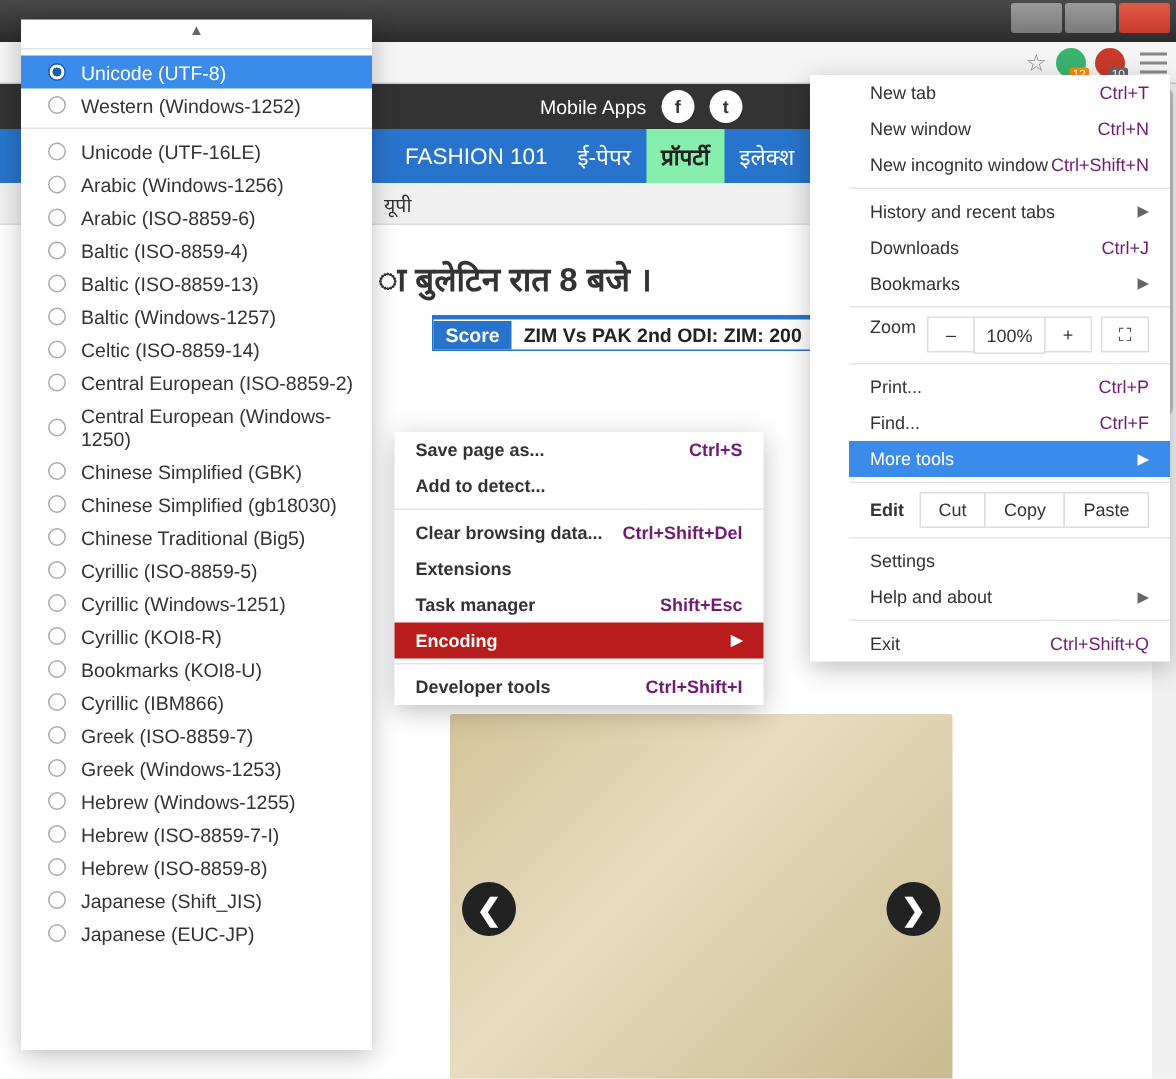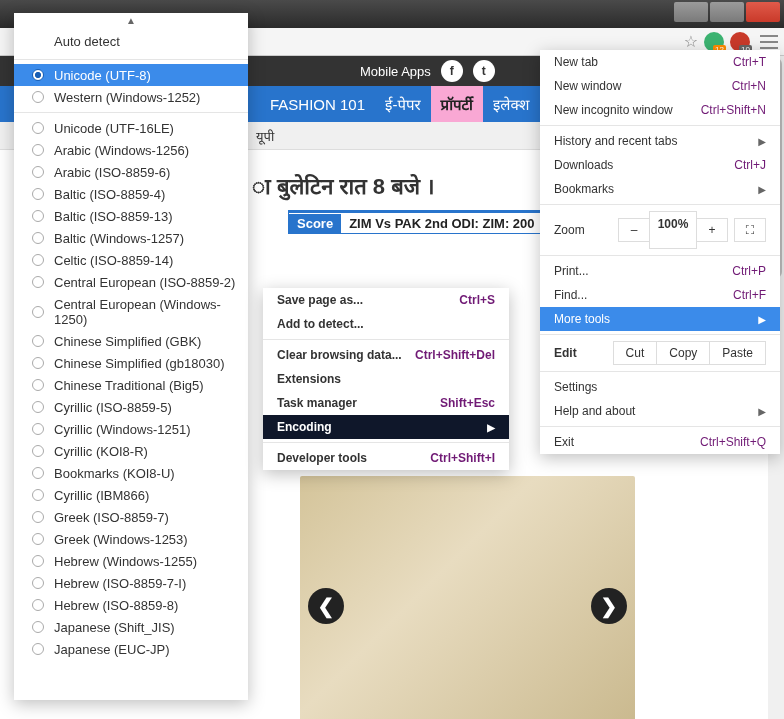--- a/index.html
+++ b/index.html
@@ -23,51 +23,51 @@
 .ext2::after { content: '10'; position: absolute; bottom: -2px; right: -2px; background: #666; color: #fff; font-size: 8px; padding: 0 2px; border-radius: 2px; }
 .hamburger { width: 18px; height: 14px; display: flex; flex-direction: column; justify-content: space-between; margin-left: 4px; cursor: pointer; }
 .hamburger span { height: 2px; background: #888; }
 
 
 .page-bg { position: absolute; top: 56px; left: 0; right: 0; bottom: 0; background: #fff; }
 .nav-bar { height: 30px; background: #333; display: flex; align-items: center; padding-left: 360px; color: #fff; font-size: 13px; gap: 10px; }
 .social { width: 22px; height: 22px; border-radius: 50%; background: #fff; color: #333; display: flex; align-items: center; justify-content: center; font-weight: bold; font-size: 12px; }
 .cat-bar { height: 36px; background: #2874cc; display: flex; align-items: center; color: #fff; font-size: 15px; font-weight: 500; padding-left: 260px; }
 .cat-bar .cat-item { padding: 0 10px; height: 100%; display: flex; align-items: center; }
-.cat-orange { background: #f9a8d4; color: #222; font-weight: bold; text-align: center; }
+.cat-orange { background: #86efac; color: #222; font-weight: bold; text-align: center; }
 .sub-bar { height: 28px; background: #f0f0f0; border-bottom: 1px solid #ddd; padding-left: 256px; display: flex; align-items: center; font-size: 13px; color: #333; }
 .headline { padding: 20px 0 10px 252px; font-size: 22px; font-weight: bold; color: #333; }
 .score-bar { margin-left: 288px; height: 24px; display: flex; align-items: center; font-size: 13px; border: 1px solid #2874cc; border-top: 3px solid #2874cc; }
 .score-bar .score-label { background: #2874cc; color: #fff; padding: 2px 8px; font-weight: bold; }
 .score-bar .score-text { padding: 0 8px; color: #222; font-weight: bold; }
 .article-img { position: absolute; left: 300px; top: 420px; width: 335px; height: 260px; background: linear-gradient(135deg, #d4c49a 0%, #e8dcc0 40%, #c9b88d 100%); border-radius: 2px; overflow: hidden; }
 .article-img .arrow-l, .article-img .arrow-r { position: absolute; top: 50%; transform: translateY(-50%); width: 36px; height: 36px; background: #222; color: #fff; border-radius: 50%; display: flex; align-items: center; justify-content: center; font-size: 20px; font-weight: bold; }
 .article-img .arrow-l { left: 8px; }
 .article-img .arrow-r { right: 8px; }
 
 
-.chrome-menu { position: absolute; top: 50px; right: 4px; width: 240px; background: #fff; box-shadow: 0 4px 16px rgba(0,0,0,0.25); z-index: 100; font-size: 12px; color: #333; }
+.chrome-menu { position: absolute; top: 50px; right: 4px; width: 240px; background: #fff; box-shadow: 0 4px 16px rgba(0,0,0,0.25); z-index: 100; font-size: 12px; color: #333; padding-left: 26px; }
 .menu-row { display: flex; justify-content: space-between; align-items: center; padding: 5px 14px; cursor: default; }
 .menu-row.hover { background: #3b8bea; color: #fff; }
 .menu-row .shortcut { color: #701a75; font-size: 12px; }
 .menu-row .arrow { font-size: 10px; color: #666; }
 .menu-row.hover .arrow { color: #fff; }
 .menu-sep { height: 1px; background: #e5e5e5; margin: 3px 0; }
-.zoom-row { display: flex; align-items: center; padding: 3px 14px; }
+.zoom-row { display: flex; padding: 3px 14px; }
 .zoom-row .zlabel { flex: 1; }
 .zoom-row .zbtn { width: 32px; height: 24px; border: 1px solid #ddd; display: flex; align-items: center; justify-content: center; margin-left: -1px; }
-.zoom-row .zval { width: 48px; text-align: center; border: 1px solid #ddd; height: 38px; line-height: 24px; margin-left: -1px; font-weight: bold; }
+.zoom-row .zval { width: 48px; text-align: center; border: 1px solid #ddd; height: 25px; line-height: 24px; margin-left: -1px; }
 .zoom-row .zfull { width: 32px; height: 24px; border: 1px solid #ddd; margin-left: 6px; display: flex; align-items: center; justify-content: center; font-size: 12px; }
 .edit-row { display: flex; align-items: center; padding: 3px 14px; }
 .edit-row .elabel { flex: 1; font-weight: bold; }
 .edit-row .ebtn { padding: 4px 12px; border: 1px solid #ddd; margin-left: -1px; }
 
 
 .submenu2 { position: absolute; top: 288px; left: 263px; width: 246px; background: #fff; box-shadow: 0 4px 16px rgba(0,0,0,0.25); z-index: 90; font-size: 12px; color: #333; font-weight: bold; }
-.submenu2 .menu-row.hover { background: #0f172a; color: #fff; }
+.submenu2 .menu-row.hover { background: #b91c1c; color: #fff; }
 
 
 .encoding-menu { position: absolute; top: 13px; left: 14px; width: 234px; height: 687px; background: #fff; box-shadow: 0 4px 16px rgba(0,0,0,0.25); z-index: 80; font-size: 13px; color: #333; overflow: hidden; }
 .enc-row { display: flex; align-items: center; padding: 3.5px 10px 3.5px 40px; position: relative; cursor: default; }
 .enc-row.selected { background: #3b8bea; color: #fff; }
 .enc-radio { position: absolute; left: 18px; top: 50%; transform: translateY(-50%); width: 12px; height: 12px; border-radius: 50%; border: 1px solid #aaa; background: #fff; }
 .enc-row.selected .enc-radio { border-color: #1a5fb4; background: radial-gradient(circle, #1a5fb4 0 40%, #fff 45% 100%); }
 .enc-auto { padding: 6px 10px 6px 40px; font-weight: normal; }
 .enc-sep { height: 1px; background: #e5e5e5; margin: 4px 0; }
 .enc-scroll-up { text-align: center; font-size: 10px; color: #666; padding: 2px; }
@@ -222,23 +222,20 @@
     </div>
   <div class="menu-sep"></div>
   <div class="menu-row">
       <span>Developer tools</span>
       <span class="shortcut">Ctrl+Shift+I</span>
     </div>
 </div>
 
 <div class="encoding-menu">
   <div class="enc-scroll-up">▲</div>
-  <div class="enc-row enc-auto">
-    <span>Auto detect</span>
-  </div>
   <div class="enc-sep"></div>
   <div id="encoding-list">
       <div class="enc-row selected">
         <span class="enc-radio"></span>
         <span>Unicode (UTF-8)</span>
       </div>
       <div class="enc-row">
         <span class="enc-radio"></span>
         <span>Western (Windows-1252)</span>
       </div>

